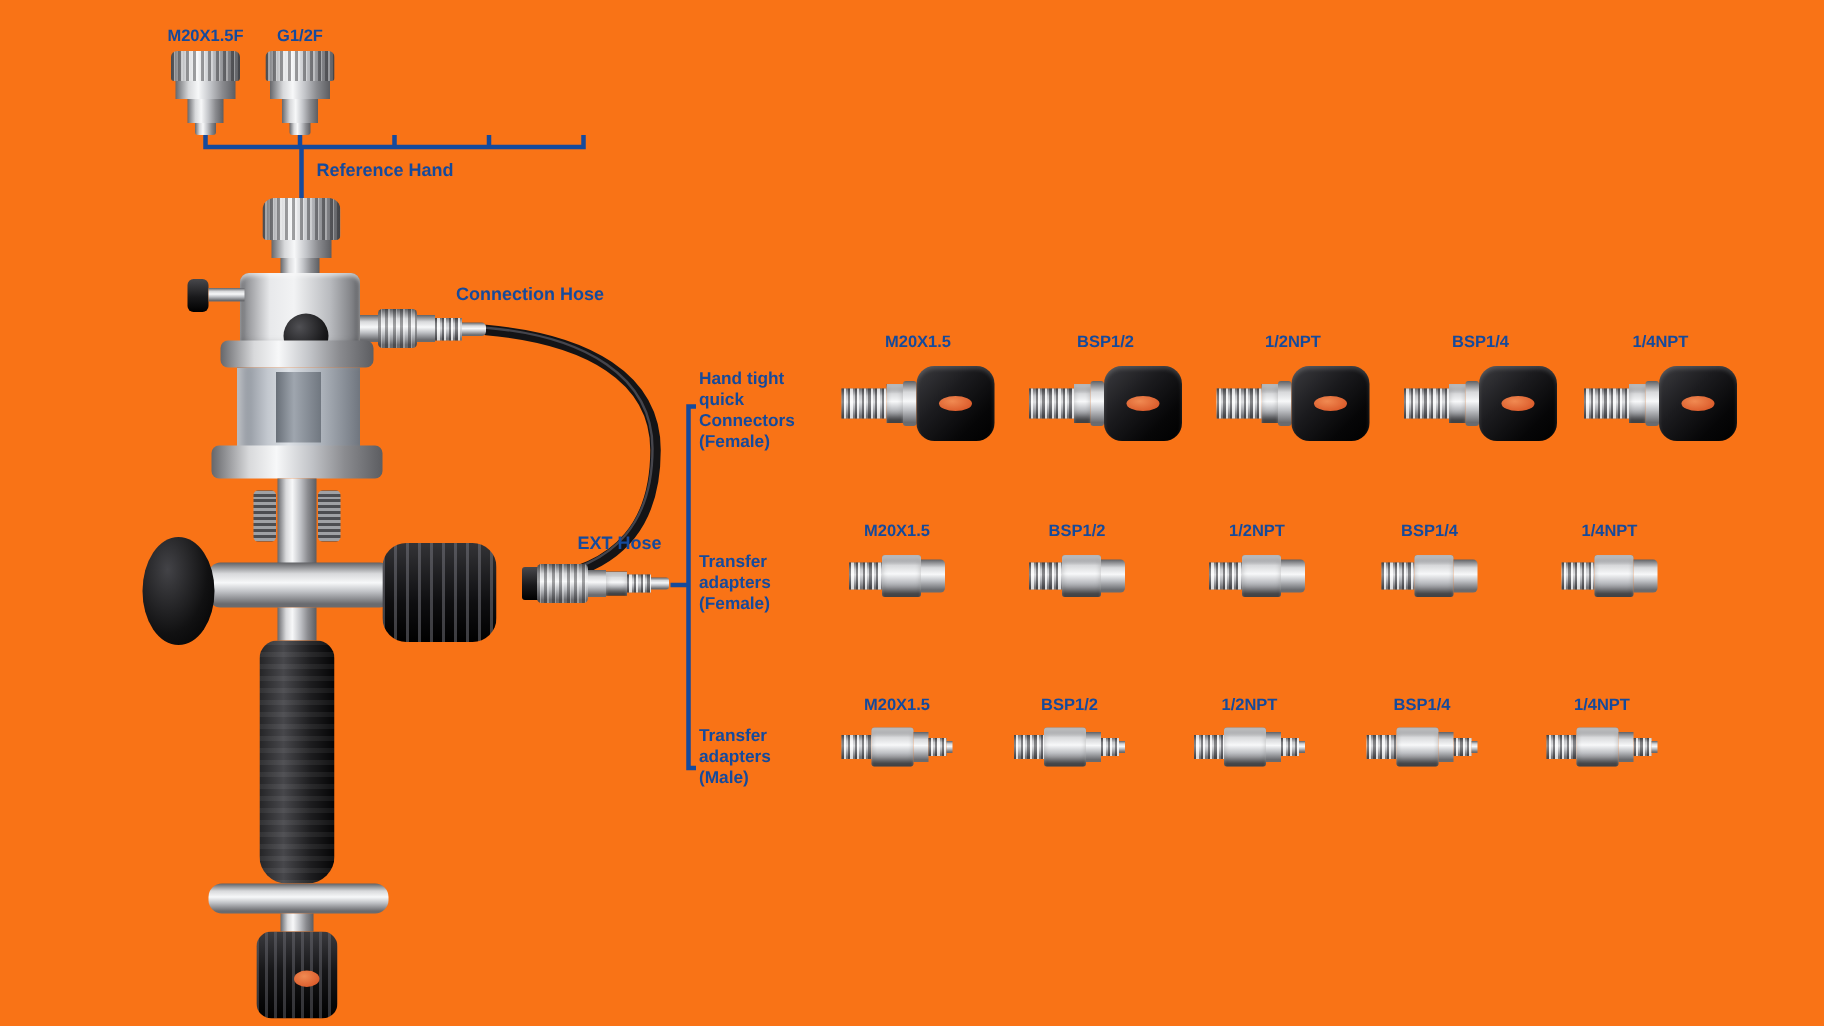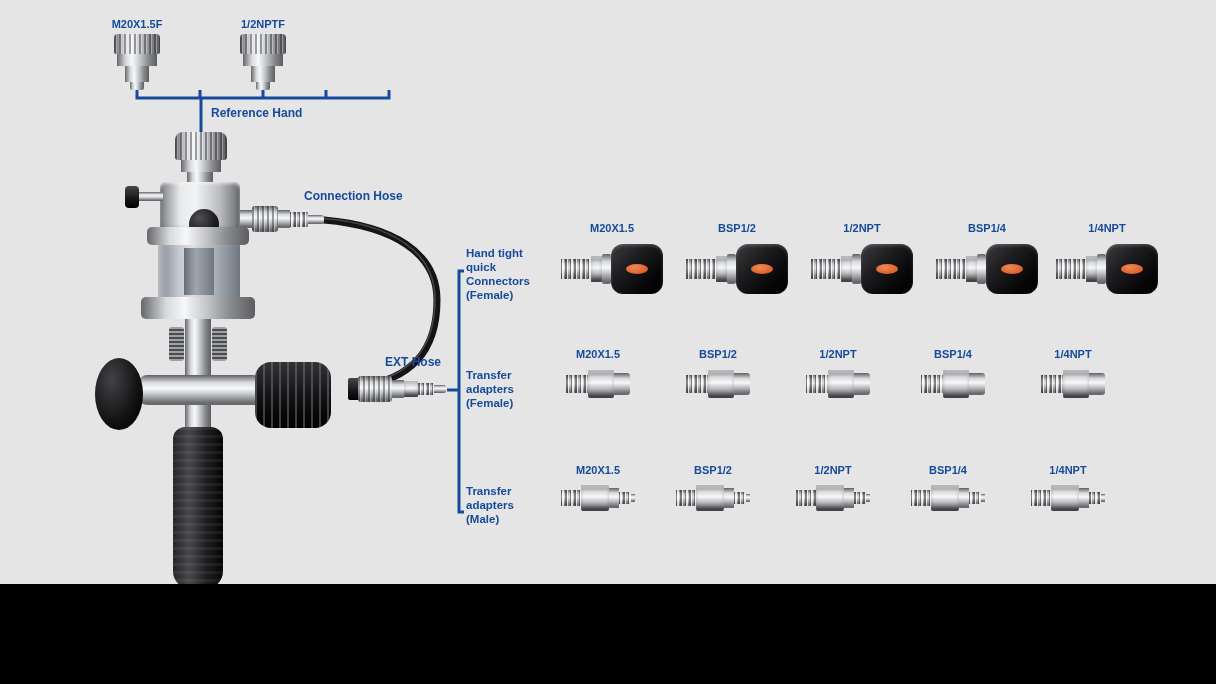--- a/index.html
+++ b/index.html
@@ -1,16 +1,16 @@
 <!DOCTYPE html>
 <html><head>
 <meta charset="utf-8">
 <style>
   html,body{margin:0;padding:0;background:#000;}
-  .stage{position:relative;width:1216px;height:584px;background:#e5e5e5;overflow:hidden;
+  .stage{position:relative;width:1216px;height:684px;background:#f97316;overflow:hidden;
          font-family:"Liberation Sans",sans-serif;}
   .stage *{box-sizing:border-box;}
   svg.overlay{position:absolute;left:0;top:0;z-index:1;pointer-events:none;}
   .layer{position:absolute;left:0;top:0;width:100%;height:100%;z-index:2;}
 
   .lbl{font:bold 11px "Liberation Sans",sans-serif;color:#154a9c;white-space:nowrap;}
   .port-lbl{position:absolute;font:bold 12px "Liberation Sans",sans-serif;color:#154a9c;white-space:nowrap;}
   .grp-lbl{position:absolute;left:466px;width:95px;font:bold 11.5px "Liberation Sans",sans-serif;
            color:#154a9c;line-height:14px;white-space:pre-line;}
 
@@ -89,22 +89,22 @@
 
     <div class="unit" style="left:105px;top:18px;width:64px">
       <div class="lbl">M20X1.5F</div>
       <div class="vad">
         <i class="p knurlV k"></i>
         <i class="p metalV h"></i>
         <i class="p metalV n"></i>
         <i class="p metalV t"></i>
       </div>
     </div>
-    <div class="unit" style="left:231px;top:18px;width:64px">
-      <div class="lbl">1/2NPTF</div>
+    <div class="unit" style="left:168px;top:18px;width:64px">
+      <div class="lbl">G1/2F</div>
       <div class="vad">
         <i class="p knurlV k"></i>
         <i class="p metalV h"></i>
         <i class="p metalV n"></i>
         <i class="p metalV t"></i>
       </div>
     </div>
 
     <div class="port-lbl" style="left:211px;top:106px">Reference Hand</div>
     <div class="port-lbl" style="left:304px;top:189px">Connection Hose</div>

